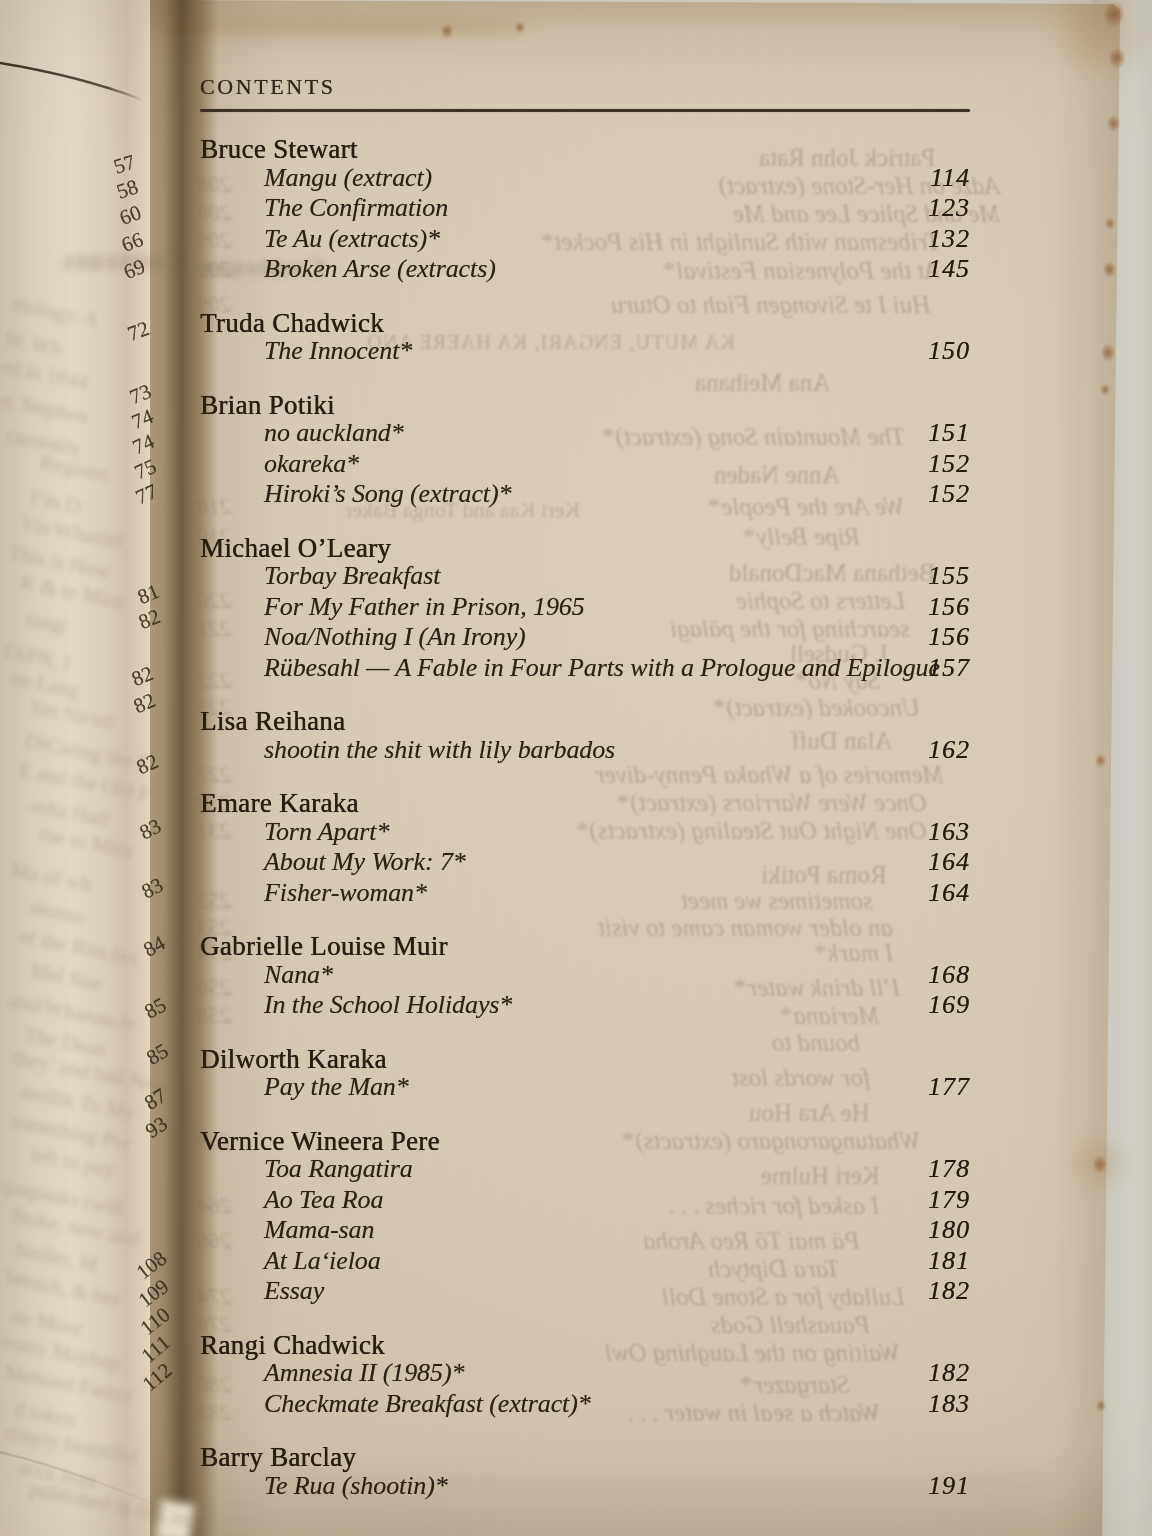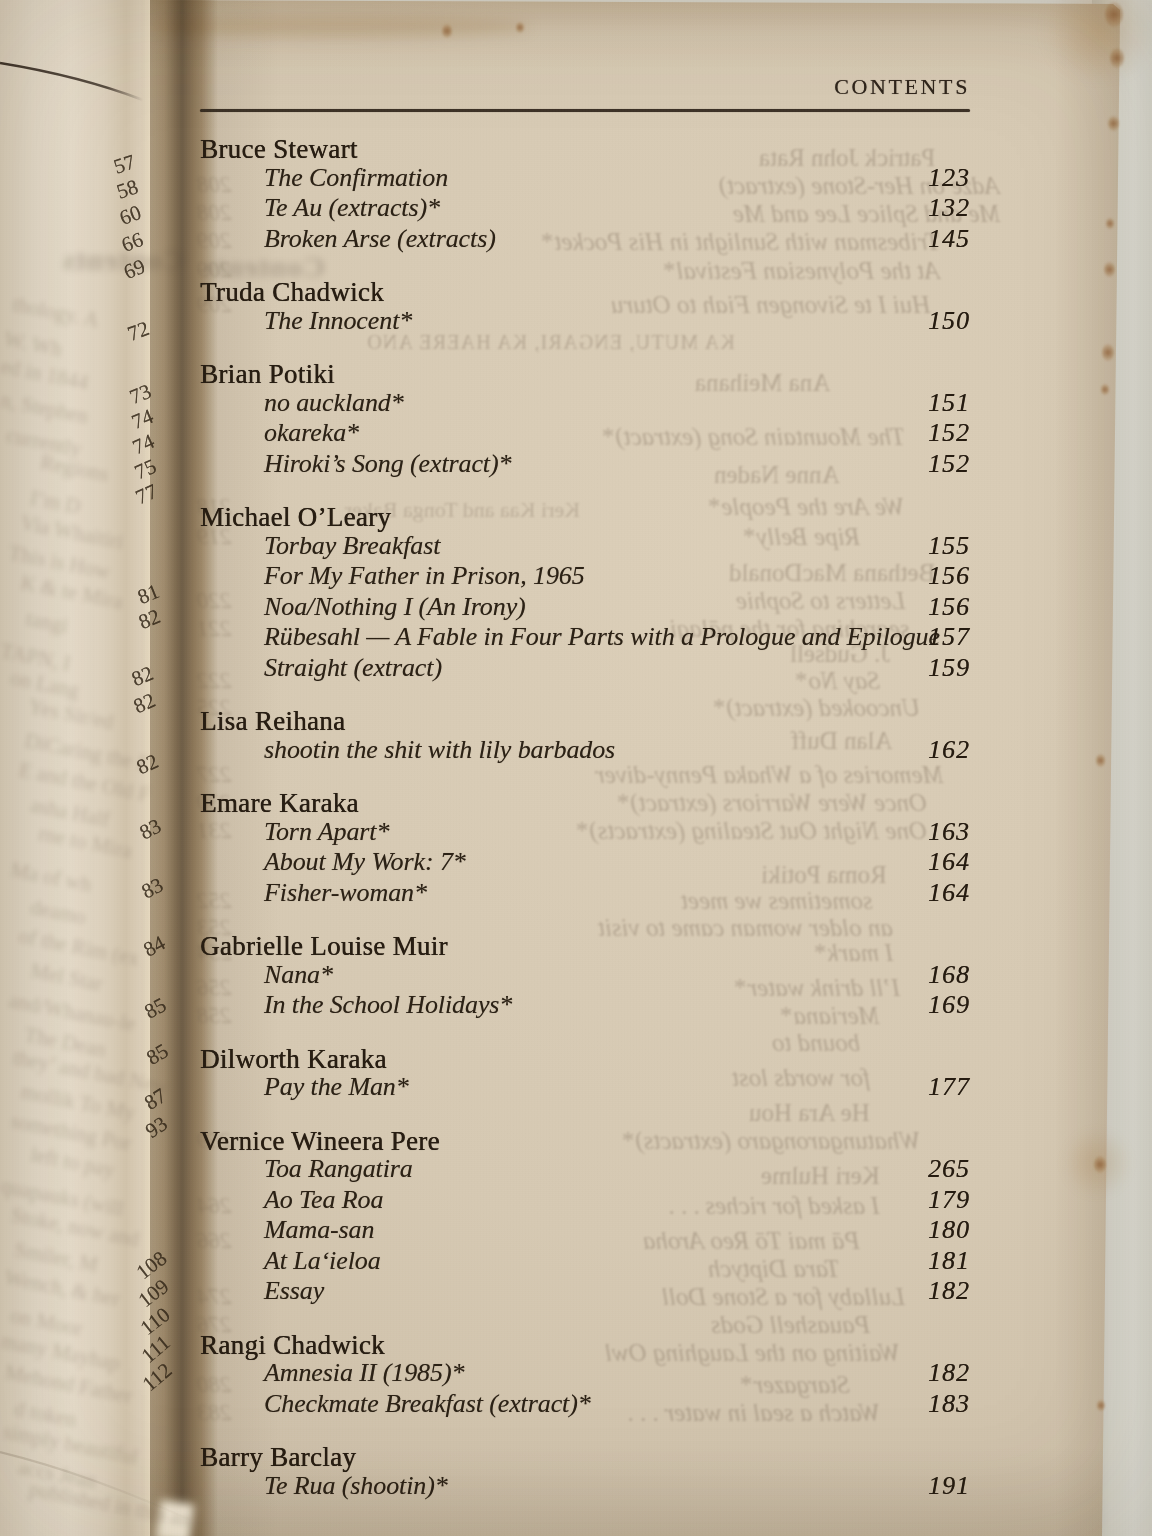--- a/index.html
+++ b/index.html
@@ -44,21 +44,21 @@
   .gutter-bottom-light{
     position:absolute; left:158px; top:1502px; width:34px; height:40px;
     background:#efe6d3; filter:blur(4px); transform:rotate(8deg);
   }
   
   .curve-svg{position:absolute; left:0; top:0; pointer-events:none;}
   
   .content{
     position:absolute; left:200px; top:74px; width:770px; color:#2a2015;
   }
-  .header-row{ text-align:right; }
+  .header-row{ }
   .page-title{
     display:inline-block; font-size:22px; letter-spacing:2.6px; color:#2f251b;
     text-shadow:0 0 .7px rgba(47,37,27,.65);
   }
   .rule{ height:3px; background:#30261b; margin-top:9px; opacity:.92; border-radius:2px;
          box-shadow:0 0 1px rgba(48,38,27,.6); }
   #toc{ margin-top:21px; }
   .section{ margin-bottom:10px;margin-top:24px; }
   .author{
     font-size:27px; line-height:27.5px; color:#261c11; letter-spacing:.3px; white-space:nowrap;
@@ -300,20 +300,24 @@
 
   <div class="content">
     <div class="header-row">
       <span class="page-title">CONTENTS</span>
     </div>
     <div class="rule"></div>
     <div id="toc">
   <div class="section">
     <div class="author">Bruce Stewart</div>
 
+  <div class="item-row">
+    <span class="item-title">Mangu (extract)</span>
+    <span class="item-page">114</span>
+  </div>
 
   <div class="item-row">
     <span class="item-title">The Confirmation</span>
     <span class="item-page">123</span>
   </div>
 
   <div class="item-row">
     <span class="item-title">Te Au (extracts)*</span>
     <span class="item-page">132</span>
   </div>
@@ -368,24 +372,20 @@
   <div class="item-row">
     <span class="item-title">Noa/Nothing I (An Irony)</span>
     <span class="item-page">156</span>
   </div>
 
   <div class="item-row">
     <span class="item-title">Rübesahl — A Fable in Four Parts with a Prologue and Epilogue</span>
     <span class="item-page">157</span>
   </div>
 
-  <div class="item-row">
-    <span class="item-title">Straight (extract)</span>
-    <span class="item-page">159</span>
-  </div>
 </div>
 
   <div class="section">
     <div class="author">Lisa Reihana</div>
 
   <div class="item-row">
     <span class="item-title">shootin the shit with lily barbados</span>
     <span class="item-page">162</span>
   </div>
 </div>
@@ -432,21 +432,21 @@
     <span class="item-title">Pay the Man*</span>
     <span class="item-page">177</span>
   </div>
 </div>
 
   <div class="section">
     <div class="author">Vernice Wineera Pere</div>
 
   <div class="item-row">
     <span class="item-title">Toa Rangatira</span>
-    <span class="item-page">265</span>
+    <span class="item-page">178</span>
   </div>
 
   <div class="item-row">
     <span class="item-title">Ao Tea Roa</span>
     <span class="item-page">179</span>
   </div>
 
   <div class="item-row">
     <span class="item-title">Mama-san</span>
     <span class="item-page">180</span>

